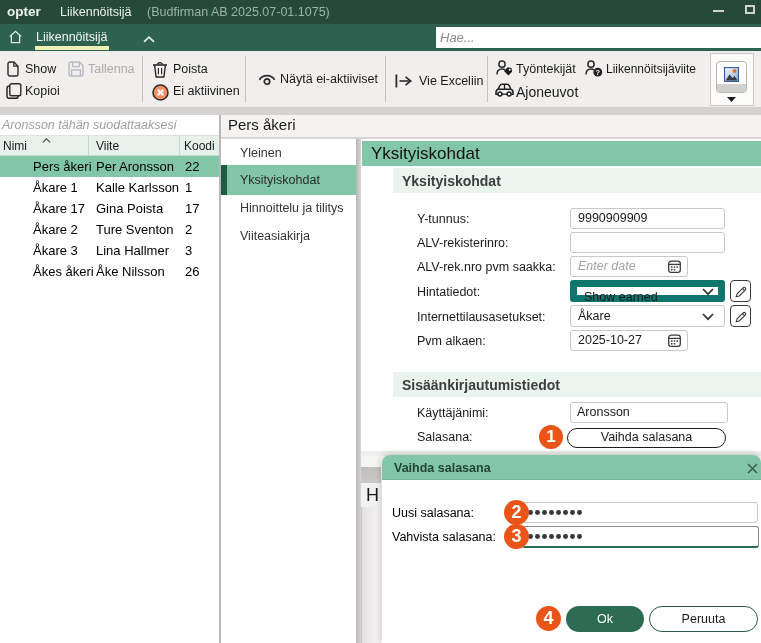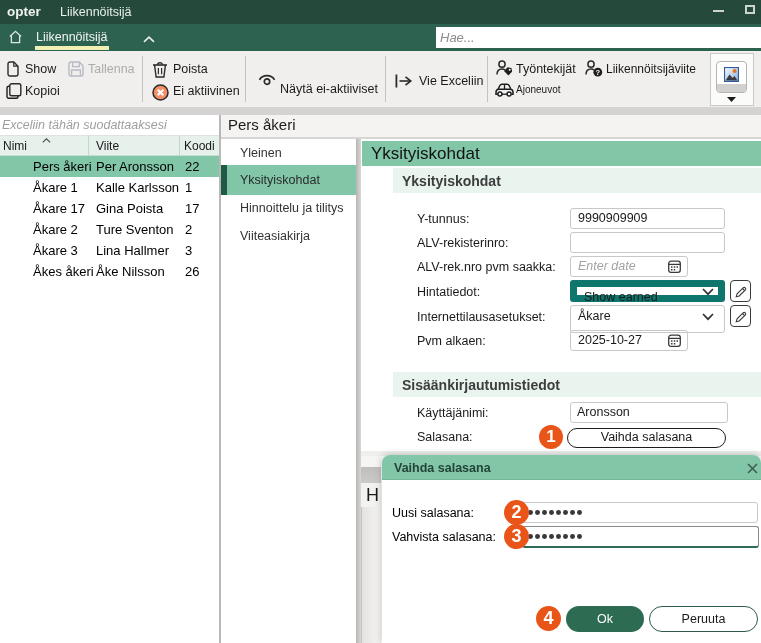--- a/index.html
+++ b/index.html
@@ -9,20 +9,21 @@
 .abs { position:absolute; }
 svg { display:block; }
 </style>
 </head>
 <body>
 <div id="app">
 
 <div class="abs" style="left:0;top:0;width:761px;height:24px;background:#254A3C;"></div>
 <div class="abs" style="left:7px;top:4px;color:#F0F2F0;font-size:13.5px;font-weight:bold;">opter</div>
 <div class="abs" style="left:60px;top:5px;color:#EAF0EB;font-size:12.5px;">Liikennöitsijä</div>
+<div class="abs" style="left:147px;top:5px;color:#9DB3A7;font-size:12.5px;">(Budfirman AB 2025.07-01.1075)</div>
 <div class="abs" style="left:713px;top:10px;width:11px;height:2px;background:#CBD5CE;"></div>
 <div class="abs" style="left:745px;top:5px;width:10px;height:9px;border:2px solid #CBD5CE;"></div>
 
 <div class="abs" style="left:0;top:24px;width:761px;height:27px;background:#2D6150;"></div>
 <div class="abs" style="left:8px;top:29px;">
   <svg width="15" height="16" viewBox="0 0 16 16" fill="none" stroke="#DFE8E2" stroke-width="1.4">
     <path d="M2 7.4 L8 2 L14 7.4"></path>
     <path d="M3.6 6.4 V14 H12.4 V6.4"></path>
   </svg>
 </div>
@@ -83,21 +84,21 @@
   </svg>
 </div>
 <div class="abs" style="left:173px;top:84px;font-size:12.5px;color:#1A1A1A;">Ei aktiivinen</div>
 
 <div class="abs" style="left:258px;top:73px;">
   <svg width="18" height="13" viewBox="0 0 18 13" fill="none" stroke="#2B2B2B" stroke-width="1.7">
     <path d="M1.5 6.8 C4.5 1.2 13.5 1.2 16.5 6.8"></path>
     <circle cx="9" cy="8.6" r="2.7"></circle>
   </svg>
 </div>
-<div class="abs" style="left:280px;top:82px;font-size:12.5px;color:#1A1A1A;">Näytä ei-aktiiviset</div>
+<div class="abs" style="left:280px;top:72px;font-size:12.5px;color:#1A1A1A;">Näytä ei-aktiiviset</div>
 
 <div class="abs" style="left:395px;top:74px;">
   <svg width="18" height="14" viewBox="0 0 18 14" fill="none" stroke="#2B2B2B">
     <path d="M1.4 0.5 V13.5" stroke-width="1.8"></path>
     <path d="M4.5 7 H15.5" stroke-width="1.6"></path>
     <path d="M10.5 2.8 L15.8 7 L10.5 11.2" stroke-width="1.6"></path>
   </svg>
 </div>
 <div class="abs" style="left:419px;top:74px;font-size:12.5px;color:#1A1A1A;">Vie Exceliin</div>
 
@@ -122,21 +123,21 @@
 <div class="abs" style="left:495px;top:83px;">
   <svg width="19" height="14" viewBox="0 0 19 14" fill="none" stroke="#1E1E1E" stroke-width="1.5">
     <path d="M3.2 6.2 L4.6 3 C5.1 1.9 5.9 1.3 7.1 1.3 H11.9 C13.1 1.3 13.9 1.9 14.4 3 L15.8 6.2 C17.2 6.6 18 7.7 18 9.3 V11.2 H16.4"></path>
     <path d="M2.6 11.2 H1 V9.3 C1 7.7 1.8 6.6 3.2 6.2 H15.8"></path>
     <path d="M9.5 1.5 V6" stroke-width="1.3"></path>
     <circle cx="4.9" cy="11" r="2" fill="#fff"></circle>
     <circle cx="14.1" cy="11" r="2" fill="#fff"></circle>
     <path d="M7 11.2 H12" stroke-width="1.3"></path>
   </svg>
 </div>
-<div class="abs" style="left:516px;top:84px;font-size:10px;color:#1A1A1A;">Ajoneuvot</div>
+<div class="abs" style="left:516px;top:84px;font-size:14px;color:#1A1A1A;">Ajoneuvot</div>
 
 <div class="abs" style="left:710px;top:53px;width:44px;height:53px;background:#FBFBFA;border:1px solid #C9C8C6;"></div>
 <div class="abs" style="left:716px;top:61px;width:31px;height:32px;background:#fff;border:1.5px solid #B5B4B2;border-radius:4px;overflow:hidden;">
   <div style="position:absolute;left:0;bottom:0;width:100%;height:8px;background:#D2D1CF;"></div>
   <svg width="15" height="15" viewBox="0 0 15 15" style="position:absolute;left:7px;top:5px;">
     <defs>
           <linearGradient id="sky" x1="0" y1="0" x2="1" y2="1">
       <stop offset="0" stop-color="#FDFDFD"></stop>
             <stop offset="1" stop-color="#86A8D8"></stop>
     </linearGradient>
@@ -149,21 +150,21 @@
 <div class="abs" style="left:727px;top:97px;">
   <svg width="9" height="5" viewBox="0 0 9 5">
         <path d="M0 0 H9 L4.5 5 Z" fill="#1A1A1A"></path>
       </svg>
 </div>
 
 <div class="abs" style="left:0;top:115px;width:219px;height:528px;background:#fff;"></div>
 <div class="abs" style="left:219px;top:115px;width:2px;height:528px;background:#B9B8B6;"></div>
 
 <div class="abs" style="left:0;top:115px;width:219px;height:21px;background:#fff;border-bottom:1px solid #E2E1DF;"></div>
-<div class="abs" style="left:2px;top:118px;color:#9E9E9E;font-size:12.5px;font-style:italic;">Exceliin tähän suodattaaksesi</div>
+<div class="abs" style="left:2px;top:118px;color:#9E9E9E;font-size:12.5px;font-style:italic;">Aronsson tähän suodattaaksesi</div>
 
 <div class="abs" style="left:0;top:136px;width:219px;height:20px;background:#E6F1EC;border-bottom:1px solid #C7DCD2;"></div>
 <div class="abs" style="left:88px;top:136px;width:1px;height:20px;background:#C2D7CD;"></div>
 <div class="abs" style="left:179px;top:136px;width:1px;height:20px;background:#C2D7CD;"></div>
 <div class="abs" style="left:3px;top:139px;font-size:12px;color:#1A1A1A;">Nimi</div>
 <div class="abs" style="left:42px;top:138px;">
   <svg width="9" height="5" viewBox="0 0 9 5" fill="none" stroke="#4A4A4A" stroke-width="1.1">
         <path d="M0.8 4.4 L4.5 0.8 L8.2 4.4"></path>
       </svg>
 </div>
@@ -240,21 +241,21 @@
       </div>
       <div class="abs" style="left:730px;top:280px;width:21px;height:22px;border:1.4px solid #3A3A3A;border-radius:4px;">
         <div style="position:absolute;left:3px;top:4px;">
           <svg width="13" height="13" viewBox="0 0 13 13" fill="none" stroke="#3A3A3A" stroke-width="1.1">
             <path d="M2.2 11.8 L3.1 8.9 L9.3 2.7 A1.5 1.5 0 0 1 11.4 4.8 L5.2 11 Z"></path>
             <path d="M8.5 3.5 L10.6 5.6"></path>
           </svg>
         </div>
       </div>
       <div class="abs" style="left:417px;top:310px;font-size:12.5px;color:#1A1A1A;">Internettilausasetukset:</div>
-      <div class="abs" style="left:570px;top:305px;width:155px;height:28px;border:1px solid #C9C8C6;border-radius:3px;font-size:12.5px;color:#1A1A1A;line-height:20px;padding-left:7px;">Åkare</div>
+      <div class="abs" style="left:570px;top:305px;width:155px;height:22px;border:1px solid #C9C8C6;border-radius:3px;font-size:12.5px;color:#1A1A1A;line-height:20px;padding-left:7px;">Åkare</div>
       <div class="abs" style="left:702px;top:313px;">
         <svg width="12" height="8" viewBox="0 0 12 8" fill="none" stroke="#333" stroke-width="1.7">
           <path d="M1 1 L6 6.2 L11 1"></path>
         </svg>
       </div>
       <div class="abs" style="left:730px;top:305px;width:21px;height:22px;border:1.4px solid #3A3A3A;border-radius:4px;">
         <div style="position:absolute;left:3px;top:4px;">
           <svg width="13" height="13" viewBox="0 0 13 13" fill="none" stroke="#3A3A3A" stroke-width="1.1">
             <path d="M2.2 11.8 L3.1 8.9 L9.3 2.7 A1.5 1.5 0 0 1 11.4 4.8 L5.2 11 Z"></path>
             <path d="M8.5 3.5 L10.6 5.6"></path>

